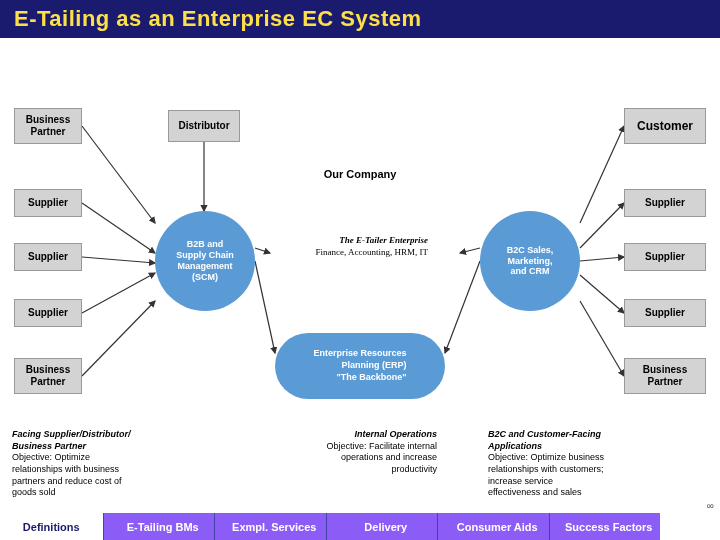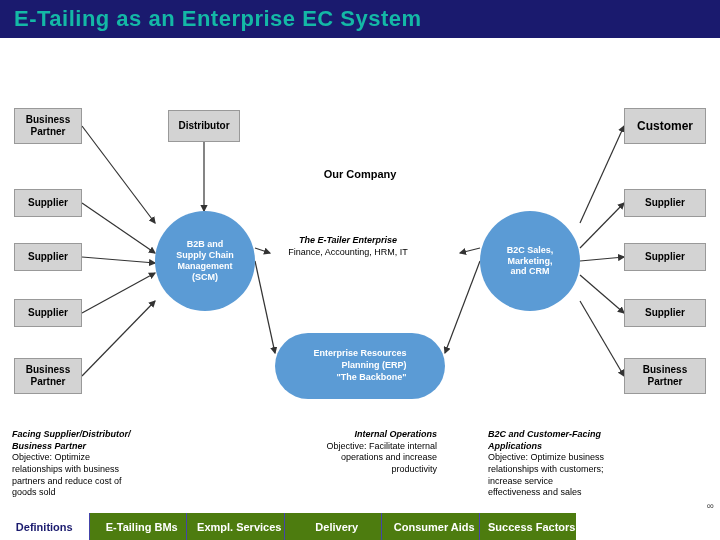--- a/index.html
+++ b/index.html
@@ -8,21 +8,21 @@
       background: #fff;
       width: 720px;
       height: 540px;
       overflow: hidden;
       position: relative;
     }
 
     
     #header {
       background: #1a1a6e;
-      color: #14b8a6;
+      color: #fde047;
       font-size: 22px;
       font-weight: bold;
       padding: 6px 14px;
       letter-spacing: 0.5px;
     }
 
     
     #diagram {
       position: relative;
       width: 720px;
@@ -86,23 +86,23 @@
       right: 6px;
       font-size: 10px;
       color: #555;
     }
 
     
     #footer {
       position: absolute;
       bottom: 0;
       left: 0;
-      width: 576px;
+      width: 660px;
       height: 27px;
-      background: #4d7c0f;
+      background: #8b5cf6;
       display: flex;
       align-items: stretch;
       gap: 8px;
     }
 
     .footer-item {
       flex: 1;
       display: flex;
       align-items: center;
       justify-content: center;
@@ -127,22 +127,23 @@
       color: #000;
       text-align: center;
     }
 
     .etailer-label {
       position: absolute;
       font-size: 9px;
       font-style: italic;
       font-weight: bold;
       color: #000;
-      text-align: center;
+      text-align: right;
       line-height: 1.3;
+      font-family: Liberation Serif, serif;
     }
   </style>
 </head>
 <body>
 
 <div id="header">
   <span>E-Tailing as an Enterprise EC System</span>
 </div>
 
 <div id="diagram">

